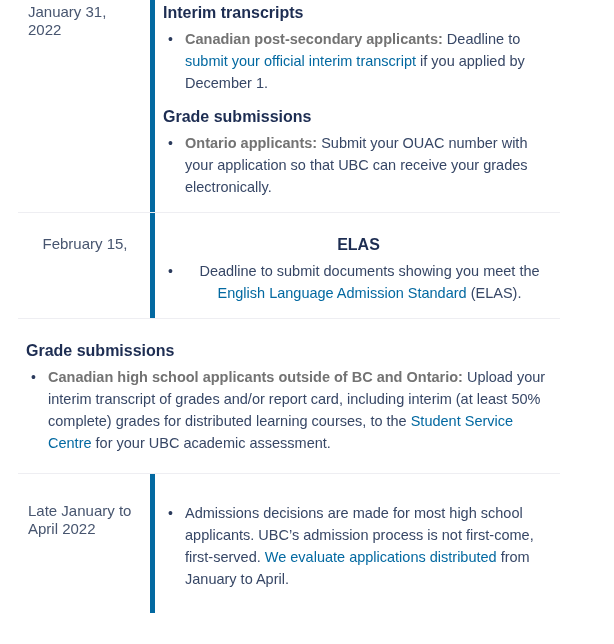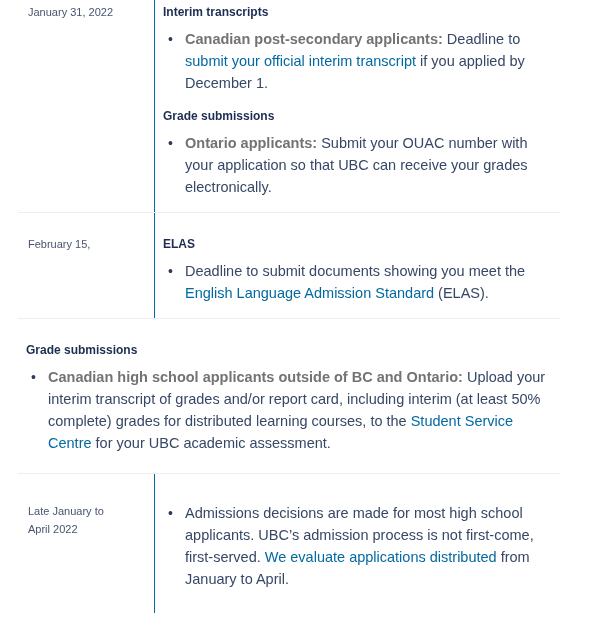--- a/index.html
+++ b/index.html
@@ -24,40 +24,40 @@
   }
   .row.r0 { border-top: none; min-height: 157px; }
   .row.r1 { min-height: 105px; }
   .row.r2 { min-height: 155px; }
   .row.r3 { min-height: 140px; }
 
   .date-cell {
     flex: 0 0 137px;
     width: 137px;
     box-sizing: border-box;
-    border-right: 1px solid #0369a1;
+    border-right: 5px solid #0369a1;
     padding: 28px 8px 14px 10px;
     color: #47556f;
-    font-size: 11px;
+    font-size: 15px;
     line-height: 18px;
   }
   .content-cell {
     flex: 1;
     box-sizing: border-box;
     padding: 23px 6px 14px 8px;
   }
   .row.r0 .date-cell, .row.r0 .content-cell { padding-top: 3px; }
-  .row.r1 .date-cell, .row.r1 .content-cell { padding-top: 22px; }
+  .row.r1 .date-cell, .row.r1 .content-cell { padding-top: 22px; text-align: center; }
   .row.r2 .date-cell, .row.r2 .content-cell { padding-top: 22px; }
   .row.r3 .date-cell, .row.r3 .content-cell { padding-top: 28px; }
 
   .section + .section { margin-top: 13px; }
   .section-heading {
     margin: 0 0 6px 0;
-    font-size: 12px;
+    font-size: 16px;
     font-weight: bold;
     color: #1d2d52;
     line-height: 19px;
   }
   ul.bullets {
     margin: 0;
     padding: 0;
     list-style: none;
   }
   li.bullet {

